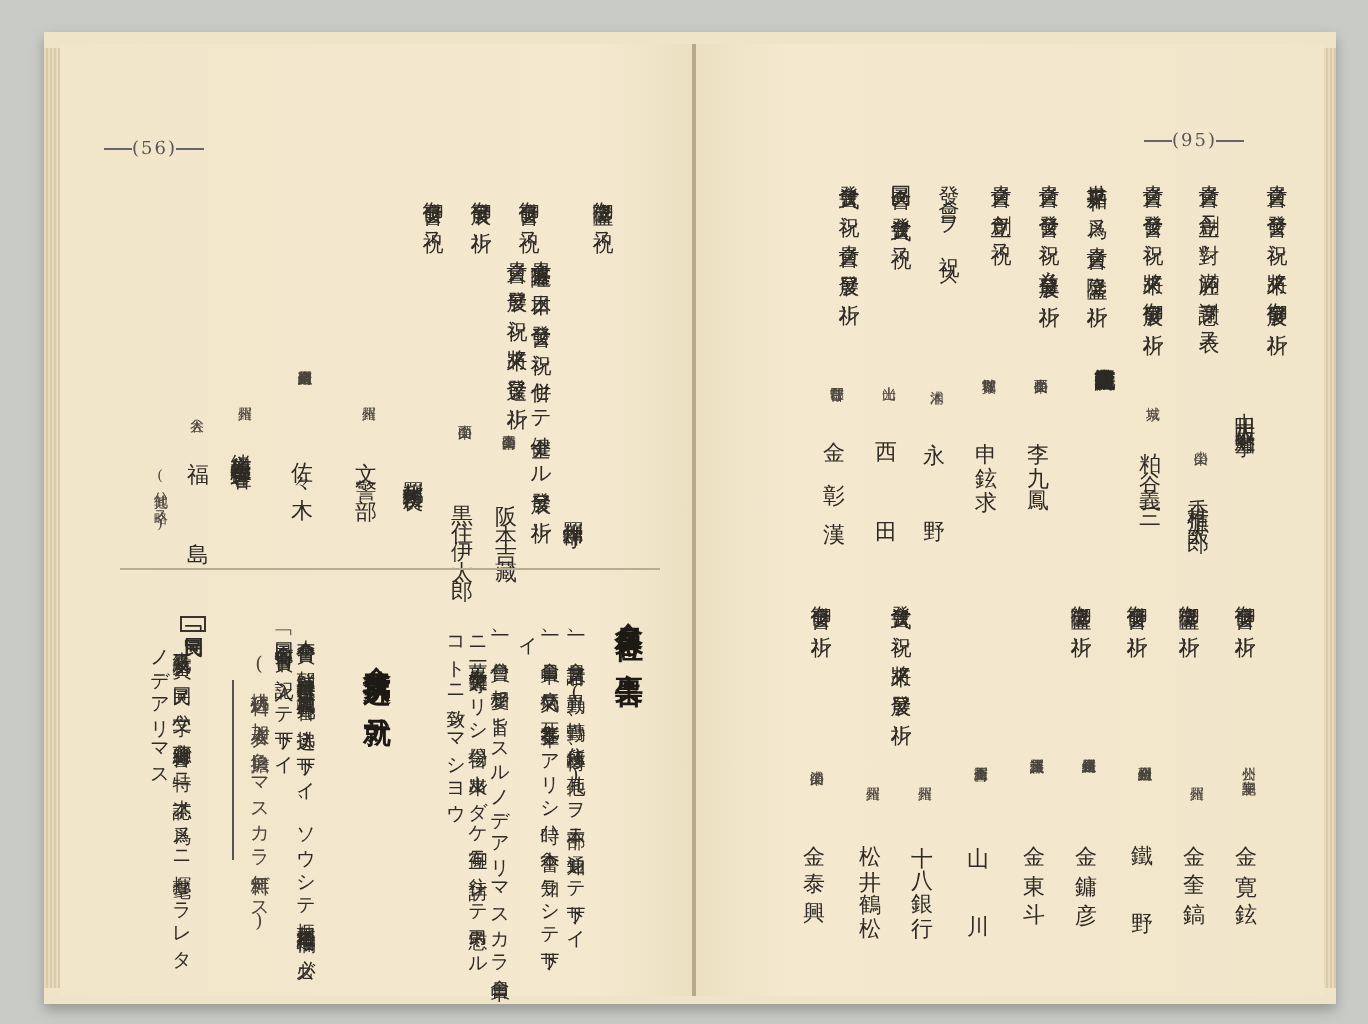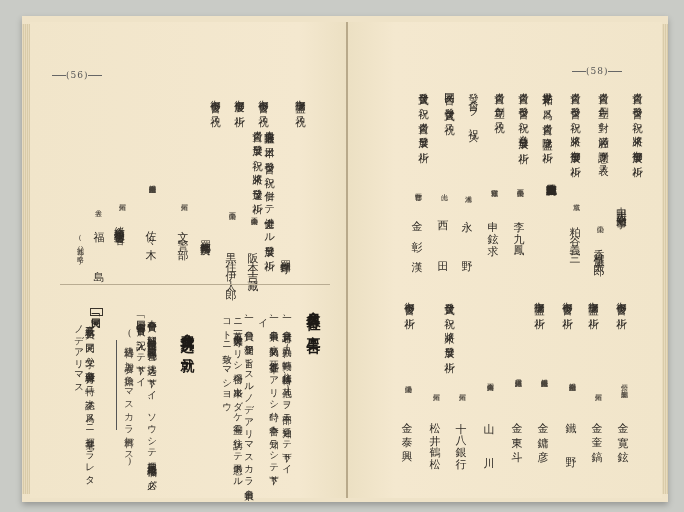--- a/index.html
+++ b/index.html
@@ -90,21 +90,21 @@
 
     <div class="rule-v" style="left:86px; top:318px; height:90px; background:#555;"></div>
 
     <div class="col body-text boxed" style="left:60px; top:286px;">「同民」</div>
     <div class="col body-text" style="left:44px; top:296px; height:170px; white-space:normal;">表紙及第一頁ノ同民ノ文字ハ齋藤總督ガ特ニ本誌ノ爲メニ揮毫セラレタノデアリマス</div>
   </div>
 
   <div class="gutter"></div>
 
   <div class="page right">
-    <div class="pagenum" style="left:224px; top:44px;">(58)</div>
+    <div class="pagenum" style="left:224px; top:44px;">(95)</div>
 
     <div class="col" style="left:284px; top:62px;">貴會ノ發會ヲ祝シ將來ノ御發展ヲ祈ル</div>
     <div class="col" style="left:268px; top:176px; letter-spacing:2px;">中川大阪府知事</div>
 
     <div class="col" style="left:250px; top:62px;">貴會ノ創立ニ對シ滿腔ノ謝意ヲ表ス</div>
     <div class="col small" style="left:246px; top:198px;">榮山</div>
     <div class="col name" style="left:244px; top:218px; letter-spacing:4px;">香椎源太郎</div>
 
     <div class="col" style="left:222px; top:62px;">貴會ノ發會ヲ祝シ將來ノ御發展ヲ祈ル</div>
     <div class="col small" style="left:222px; top:176px;">京城</div>

